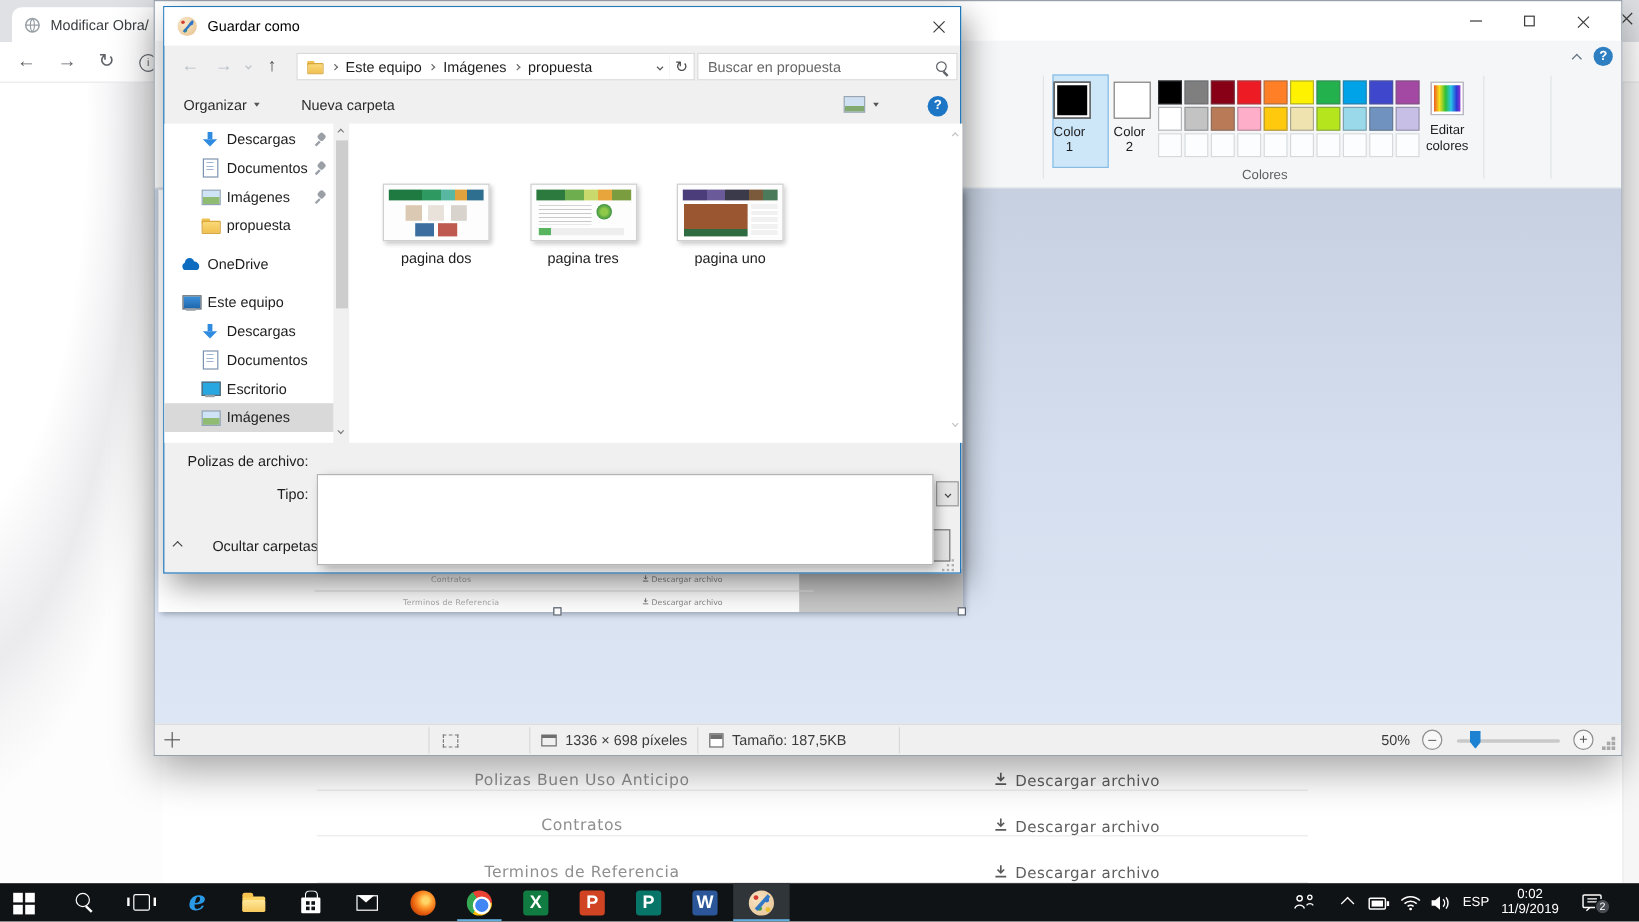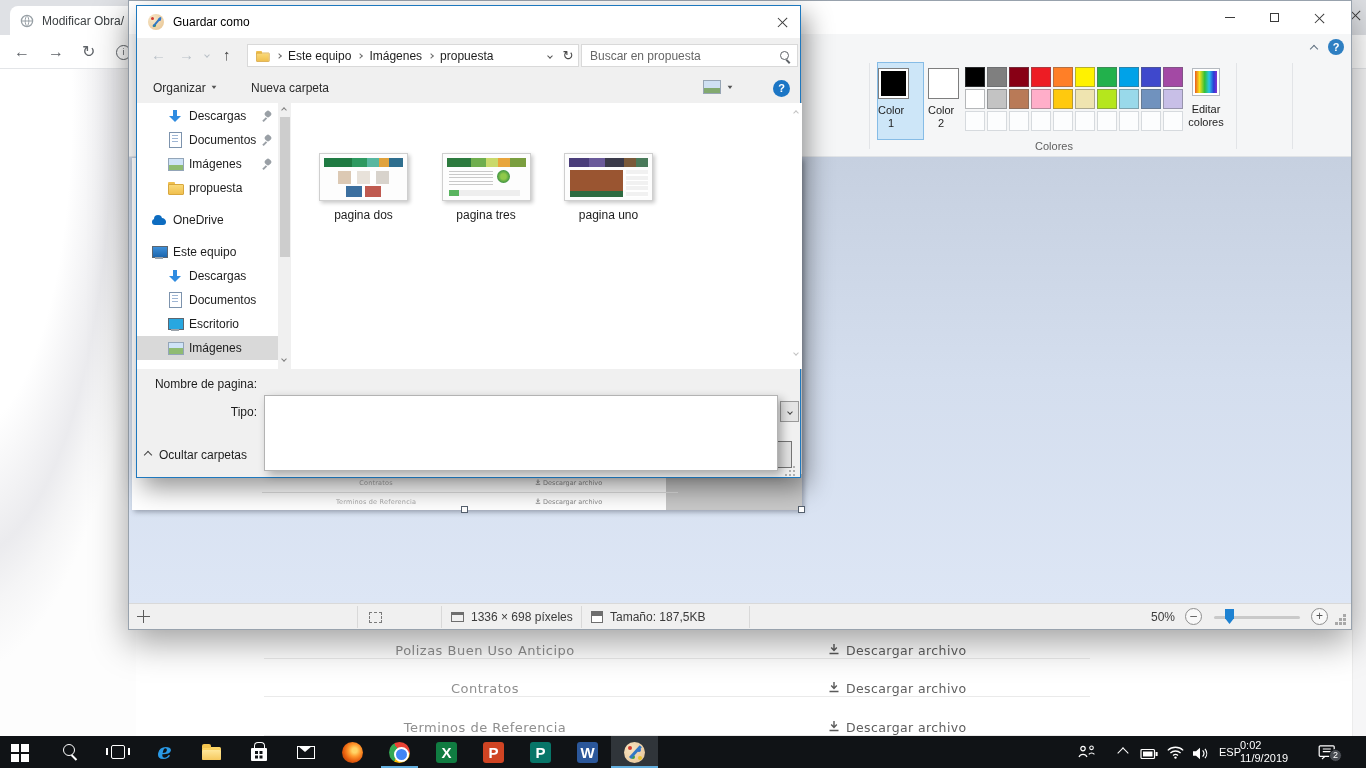--- a/index.html
+++ b/index.html
@@ -124,21 +124,21 @@
   .uno .t-mid{left:5px;top:16px;width:53px;height:27px;background:linear-gradient(180deg,#9a5531 0 76%,#2e6b41 76%)}
   .uno .t-low{left:61px;right:4px;top:16px;height:27px;background:repeating-linear-gradient(180deg,#f1f1f1 0 4px,#fff 4px 5.5px)}
   .file-label{position:absolute;top:55px;left:-14px;right:-14px;text-align:center;font-size:12px;color:#1d1d1d}
   .frow-label{font-size:12px;color:#1d1d1d;text-align:right}
   .fncombo{left:127px;top:368px;width:536px;height:22px;background:#fff;border:1px solid #0078d7;display:flex;align-items:center;padding-left:6px;font-size:12px;color:#000}
   .caret{width:1px;height:14px;background:#000;margin-left:5px}
   .combo-ch{margin-left:auto;width:18px;height:100%;display:flex;align-items:center;justify-content:center}
   .tipo-ch{left:643px;top:395px;width:19px;height:21px;background:#e4e4e4;border:1px solid #999;display:flex;align-items:center;justify-content:center}
   .overlay{left:127px;top:389px;width:514px;height:76px;background:#fff;border:1px solid #b3b3b3;box-shadow:4px 4px 9px rgba(0,0,0,.3);z-index:4}
   .partialbtn{left:600px;top:435px;width:55px;height:27px;background:#e1e1e1;border:1px solid #757575;z-index:3}
-  .hidefold{left:8px;top:437px;height:24px;display:flex;align-items:center;gap:8px;font-size:12px;color:#1d1d1d}
+  .hidefold{left:8px;top:437px;height:24px;display:flex;align-items:center;gap:26px;font-size:12px;color:#1d1d1d}
   .dgrip{left:648px;top:468px;width:2px;height:2px;background:#b0b0b0;box-shadow:4px 0 #b0b0b0,8px 0 #b0b0b0,4px -4px #b0b0b0,8px -4px #b0b0b0,8px -8px #b0b0b0}
   
   .taskbar{left:0;top:736px;width:1366px;height:32px;background:#101316;z-index:6}
   .tb-item{position:absolute;top:0;width:47px;height:32px;display:flex;align-items:center;justify-content:center}
   .tb-item.active{background:#30353a}
   .uline{position:absolute;bottom:0;height:2px;background:#62aede}
   .ti{position:relative;display:block}
   .ti-start{width:8px;height:8px;background:#fff;box-shadow:10px 0 #fff,0 10px #fff,10px 10px #fff;margin:-9px 9px 0 -9px}
   .ti-search{width:12px;height:12px;border:1.8px solid #fff;border-radius:50%;margin:-4px 4px 0 0}
   .ti-search::after{content:"";position:absolute;left:9px;top:9px;width:2px;height:7px;background:#fff;transform:rotate(-45deg)}
@@ -159,21 +159,21 @@
   .ti-store::after{content:"";position:absolute;left:4.5px;top:3px;width:3px;height:3px;background:#101316;box-shadow:4.5px 0 #101316,0 4.5px #101316,4.5px 4.5px #101316}
   .ti-mail{width:18px;height:13px;border:1.8px solid #fff}
   .ti-mail::after{content:"";position:absolute;left:0;top:-1px;border:7.2px solid transparent;border-top:6.5px solid #fff}
   .ti-firefox{width:21px;height:21px;border-radius:50%;background:radial-gradient(circle at 60% 40%,#ffd567 0 14%,#ff9a2e 34%,#e4590b 62%,#b5470c 80%)}
   .ti-chrome{width:21px;height:21px;border-radius:50%;background:conic-gradient(from -30deg,#ea4335 0 120deg,#fbbc05 120deg 240deg,#34a853 240deg)}
   .ti-chrome::after{content:"";position:absolute;left:5px;top:5px;width:11px;height:11px;border-radius:50%;background:#4285f4;border:2.2px solid #fff}
   .ti-paint{width:21px;height:21px;border-radius:50%;background:radial-gradient(circle at 35% 35%,#f7e3c0,#e5c193)}
   .ti-paint::before{content:"";position:absolute;left:4px;top:4px;width:4px;height:4px;border-radius:50%;background:#d23b2f;box-shadow:9px 2px 0 #2f6fd2,3px 9px 0 #3d9e42,10px 10px 0 #e8c22c}
   .ti-paint::after{content:"";position:absolute;left:10px;top:2px;width:2.5px;height:16px;background:#3178c6;transform:rotate(42deg)}
   .tray-txt{color:#fff;font-size:11px}
-  .clock{color:#fff;font-size:11px;text-align:left;line-height:13px}
+  .clock{color:#fff;font-size:11px;text-align:center;line-height:13px}
   .badge{position:absolute;width:13px;height:13px;border-radius:50%;background:#484c52;border:1px solid #101316;color:#fff;font-size:9px;text-align:center;line-height:11px}
   .chev-tray{width:8px;height:8px;border-left:1.6px solid #fff;border-top:1.6px solid #fff;transform:rotate(45deg)}
 </style>
 </head>
 <body>
 
 <div class="stage">
 
   <div class="a tabbar">
     <div class="a tab">
@@ -464,21 +464,21 @@
         <div class="file-item" style="left: 150.5px; top: 50px;">
           <div class="thumb tres">
             <div class="t-banner"></div>
             <div class="t-mid"></div>
             <div class="t-low"></div>
           </div>
           <div class="file-label">pagina tres</div>
         </div>
       </div>
 
-    <div class="a frow-label" style="left:0;top:371px;width:120px">Nombre de pagina:</div>
+    <div class="a frow-label" style="left:0;top:371px;width:120px">Polizas de archivo:</div>
     <div class="a frow-label" style="left:0;top:399px;width:120px">Tipo:</div>
     <div class="a tipo-ch">
         <span class="ch sm" style="border-color:#444"></span>
       </div>
 
     <div class="a partialbtn"></div>
     <div class="a overlay"></div>
 
     <div class="a hidefold">
       <span class="ch up" style="border-color:#454545"></span>

